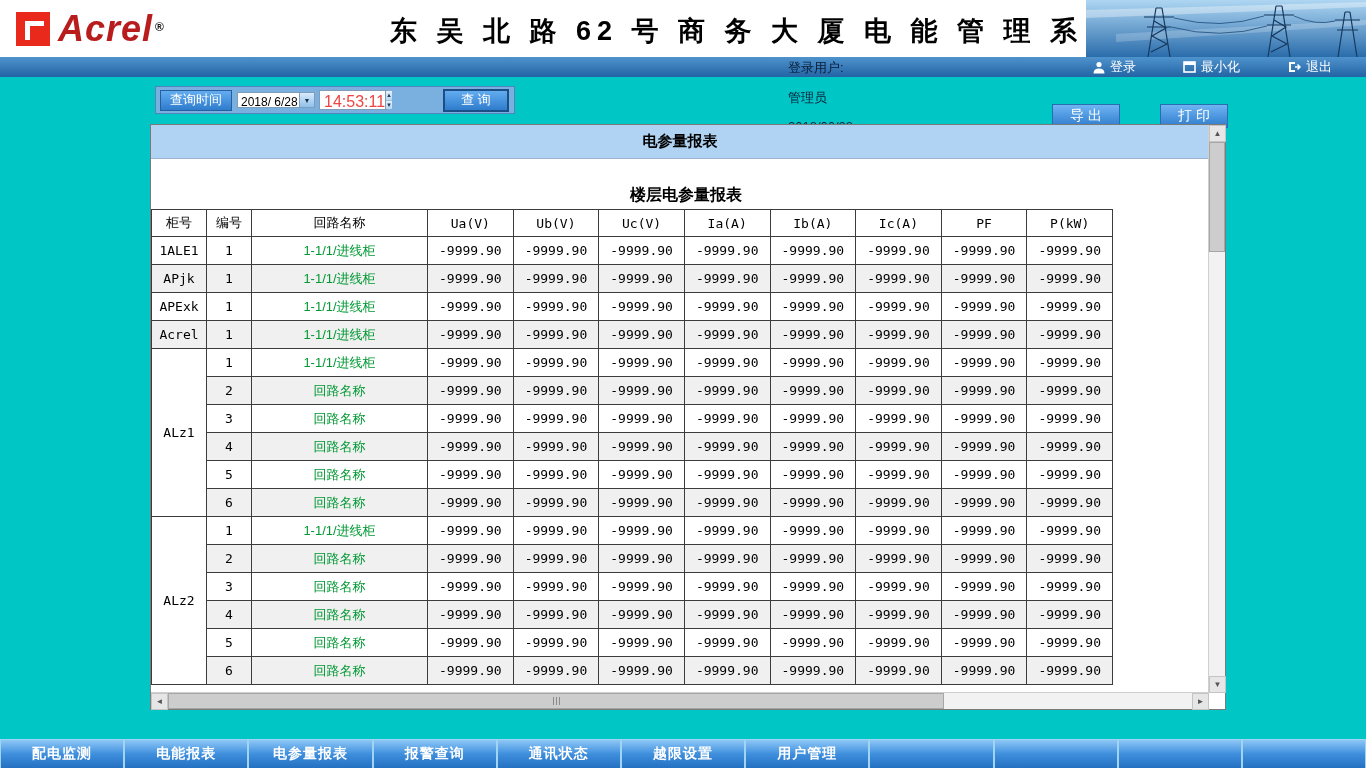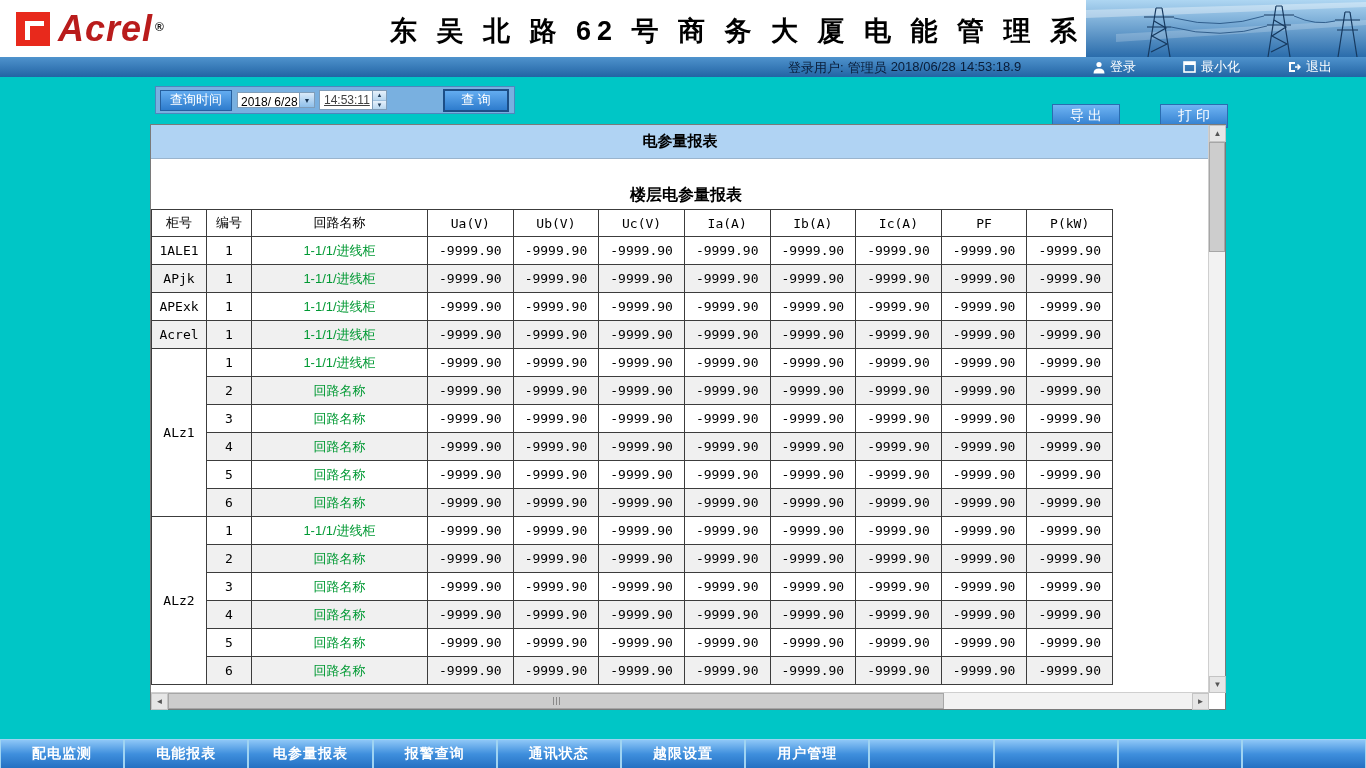--- a/index.html
+++ b/index.html
@@ -12,32 +12,32 @@
   .logo-mark { position:relative; width:34px; height:34px; margin-right:8px; background:#e8291c; }
   .logo-mark::before { content:""; position:absolute; left:9px; top:9px; width:19px; height:19px; background:#fff; }
   .logo-mark::after { content:""; position:absolute; left:14px; top:14px; width:14px; height:14px; background:#e8291c; }
   .logo-text { font-size:36px; font-weight:bold; font-style:italic; color:#b91c1c; letter-spacing:1px; line-height:40px; }
   .logo-reg { font-size:12px; font-weight:bold; color:#141414; vertical-align:top; position:relative; top:-2px; left:2px; }
   .app-title { position:absolute; left:390px; top:13px; width:710px; text-align:center; font-size:27px; font-weight:bold; color:#000; letter-spacing:6px; white-space:nowrap; }
   .sky { position:absolute; right:0; top:0; width:280px; height:57px; }
 
   
   .infobar { position:absolute; left:0; top:57px; width:1366px; height:20px; background:linear-gradient(#4f93cd,#2264a4); }
-  .login-info { position:absolute; left:788px; top:2px; font-size:13px; color:#0a1d38; display:flex; gap:4px; white-space:nowrap; }
+  .login-info { position:absolute; left:788px; top:2px; font-size:13px; color:#0a1d38; display:flex; gap:12px; white-space:nowrap;flex-direction:column; }
   .ib-btn { position:absolute; top:1px; height:18px; display:flex; align-items:center; gap:5px; color:#fff; font-size:13px; cursor:pointer; }
   .ib-btn svg { display:block; }
 
   
   .query-panel { position:absolute; left:155px; top:86px; width:360px; height:28px; background:#79b0e0; border:1px solid #4d86bd; display:flex; align-items:center; padding:8px 4px; }
   .btn-querytime { width:72px; height:21px; background:linear-gradient(#63acf0,#2e7ccd); border:1px solid #265f9e; color:#fff; font-size:13px; display:flex; align-items:center; justify-content:center; cursor:pointer; }
   .date-combo { margin-left:5px; width:78px; height:16px; background:#fff; border:1px solid #7f9db9; display:flex; }
   .date-text { flex:1; font-size:12px; color:#000; padding:2px 1px 0 3px; white-space:nowrap; overflow:hidden; }
   .combo-arrow { width:15px; background:linear-gradient(#d9eafa,#8fc0ea); border-left:1px solid #7f9db9; display:flex; align-items:center; justify-content:center; font-size:7px; color:#12304f; cursor:pointer; }
   .time-spin { margin-left:4px; width:68px; height:20px; background:#fff; border:1px solid #7f9db9; display:flex; }
-  .time-text { flex:1; font-size:12px; color:#404040; padding:2px 0 0 4px; white-space:nowrap;text-decoration:underline; }
+  .time-text { flex:1; font-size:16px; color:#ef4444; padding:2px 0 0 4px; white-space:nowrap; }
   .spin-btns { width:14px; display:flex; flex-direction:column; border-left:1px solid #7f9db9; }
   .spin-btn { flex:1; background:linear-gradient(#e7f1fb,#b8d7f0); border-bottom:1px solid #9fc0dc; font-size:6px; line-height:8px; text-align:center; color:#24405e; cursor:pointer; }
   .spin-btn:last-child { border-bottom:none; }
   .btn-query { margin-left:56px; width:66px; height:23px; background:linear-gradient(#63acf0,#2e7ccd); border:2px solid #1c4e86; color:#fff; font-size:13px; display:flex; align-items:center; justify-content:center; cursor:pointer; }
   .btn-top { position:absolute; top:88px; width:68px; height:24px; background:linear-gradient(#6fb4f3,#2e7ccd); border:1px solid #2a6cb0; color:#fff; font-size:14px; display:flex; align-items:center; justify-content:center; cursor:pointer;margin-top:16px; }
   .btn-export { left:1052px; }
   .btn-print { left:1160px; }
 
   
   .table-wrap { position:absolute; left:150px; top:124px; width:1076px; height:586px; background:#fff; border:1px solid #7a7a7a; }

